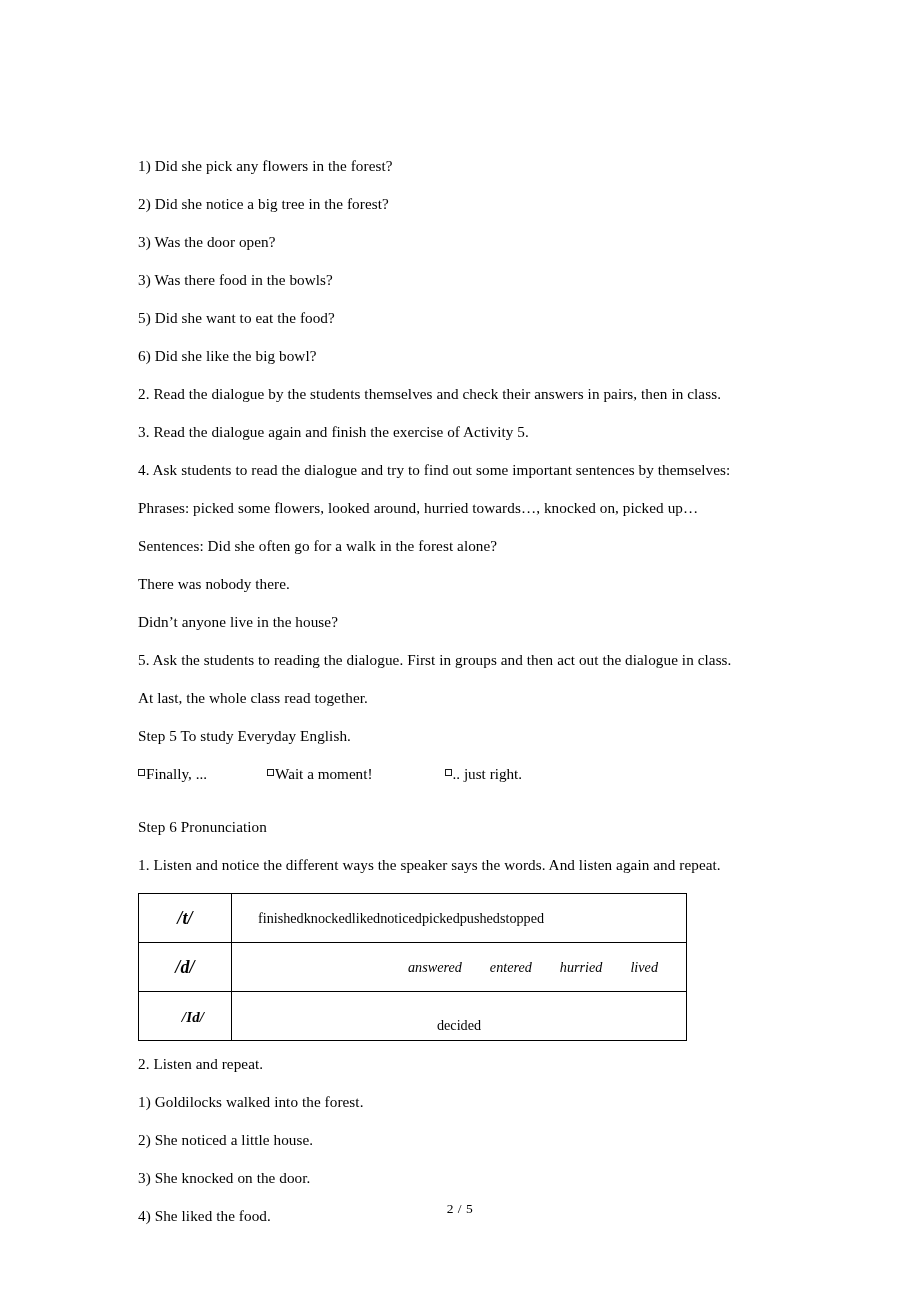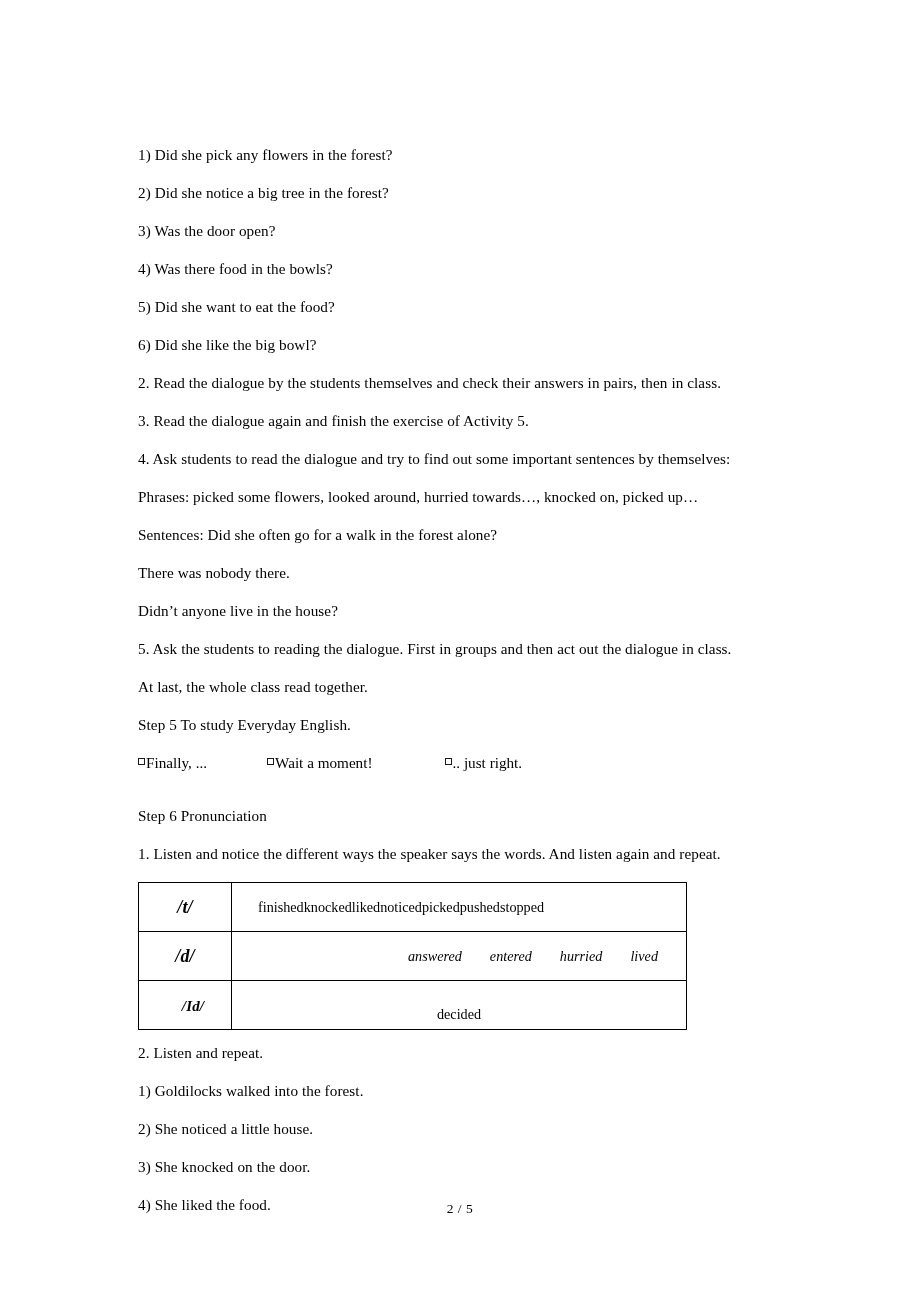--- a/index.html
+++ b/index.html
@@ -23,21 +23,21 @@
   }
   .content {
     position: absolute;
     left: 138px;
     top: 146px;
     width: 672px;
   }
   .para {
     font-size: 15.2px;
     line-height: 1.12;
-    margin: 0 0 21px 0;
+    margin: 11px 0 21px 0;
     white-space: pre-wrap;
     letter-spacing: 0.005em;
   }
   .para.bold {
     font-weight: normal;
   }
   .para.tight {
     margin-bottom: 20px;
   }
   
@@ -124,21 +124,21 @@
 </style>
 </head>
 <body>
 
 <div class="page">
   <div class="content">
 
     <p class="para">1) Did she pick any flowers in the forest?</p>
     <p class="para">2) Did she notice a big tree in the forest?</p>
     <p class="para">3) Was the door open?</p>
-    <p class="para">4) Was there food in the bowls?</p>
+    <p class="para">3) Was there food in the bowls?</p>
     <p class="para">5) Did she want to eat the food?</p>
     <p class="para">6) Did she like the big bowl?</p>
 
     <p class="para">2. Read the dialogue by the students themselves and check their answers in pairs, then in class.</p>
     <p class="para">3. Read the dialogue again and finish the exercise of Activity 5.</p>
     <p class="para">4. Ask students to read the dialogue and try to find out some important sentences by themselves:</p>
     <p class="para">Phrases: picked some flowers, looked around, hurried towards…, knocked on, picked up…</p>
     <p class="para">Sentences: Did she often go for a walk in the forest alone?</p>
     <p class="para">There was nobody there.</p>
     <p class="para">Didn’t anyone live in the house?</p>

